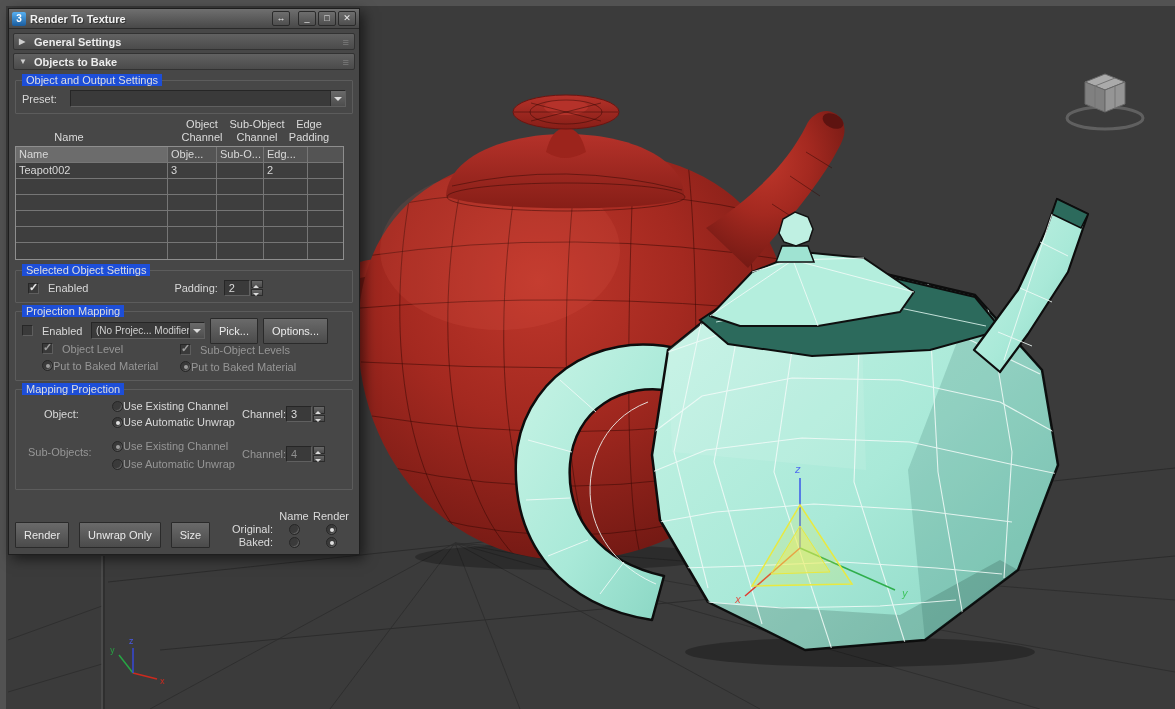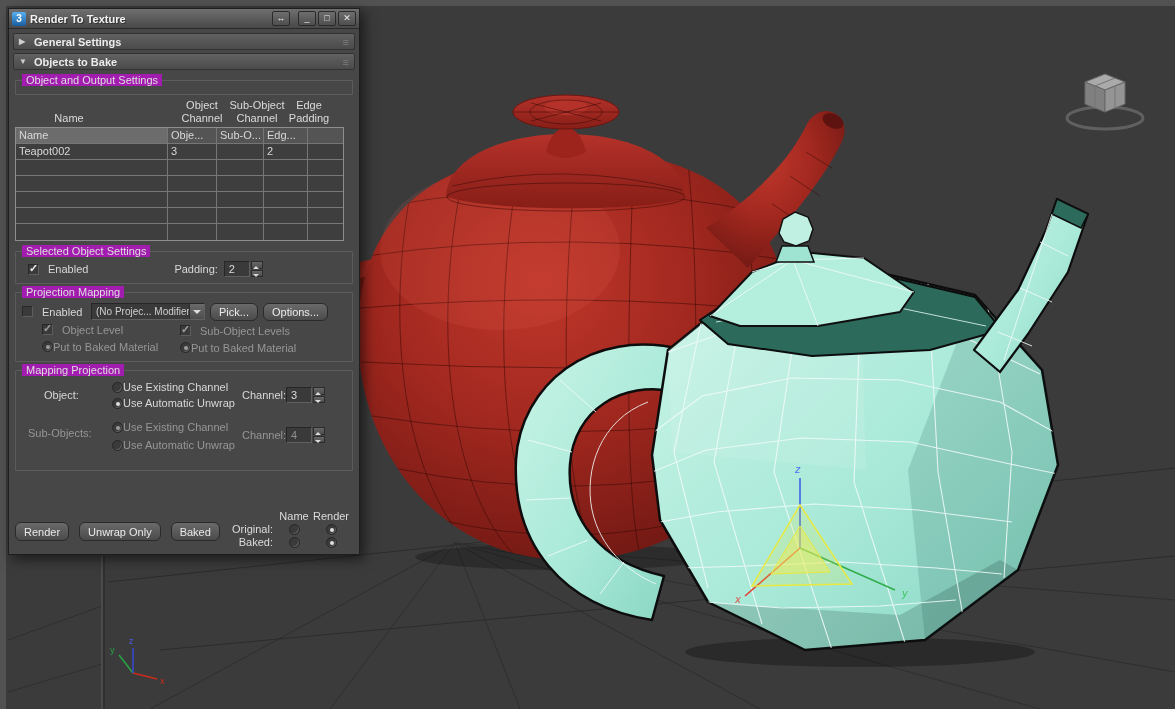--- a/index.html
+++ b/index.html
@@ -25,21 +25,21 @@
   .rollarea{flex:1;overflow:hidden;position:relative;padding-top:2px}
 
   .rhead{height:17px;margin:2px 4px 3px;background:linear-gradient(#616161,#4b4b4b);
     border:1px solid #323232;border-radius:2px;display:flex;align-items:center;gap:6px;
     padding:0 5px;font-weight:bold;color:#ececec}
   .rhead .arr{font-size:8px;color:#cfcfcf;width:9px}
   .rhead .grip{margin-left:auto;color:#7c7c7c;font-size:11px}
 
   .group{border:1px solid #5c5c5c;margin:10px 6px 4px;position:relative;padding:8px 4px 5px;border-radius:1px}
   .group.g3,.group.g4{margin-top:8px}
-  .group>.glabel{position:absolute;top:-7px;left:6px;background:#a21caf;padding:0 4px;color:#dedede}
+  .group>.glabel{position:absolute;top:-7px;left:6px;background:#1d4ed8;padding:0 4px;color:#dedede}
 
   .presrow{display:flex;align-items:center;gap:6px;padding:1px 2px}
   .plabel{width:42px}
 
   .combo{display:inline-flex;height:17px;background:#3a3a3a;border:1px solid;
     border-color:#262626 #606060 #606060 #262626;align-items:stretch}
   .combo-val{flex:1;padding:0 4px;line-height:15px;color:#cfcfcf;font-size:10px;white-space:nowrap;overflow:hidden}
   .combo-btn{width:15px;background:linear-gradient(#6a6a6a,#4d4d4d);border-left:1px solid #2c2c2c;
     display:flex;align-items:center;justify-content:center}
   .tri{width:0;height:0;border:4px solid transparent;border-top-color:#dcdcdc;margin-top:4px}
@@ -82,22 +82,22 @@
   .sb{flex:1;background:linear-gradient(#686868,#4c4c4c);border:1px solid #2c2c2c;position:relative}
   .sb.up::after{content:"";position:absolute;left:1px;top:1px;border:3px solid transparent;border-bottom-color:#dcdcdc}
   .sb.dn::after{content:"";position:absolute;left:1px;top:3px;border:3px solid transparent;border-top-color:#dcdcdc}
 
   .sosrow{display:flex;align-items:center;padding:1px 2px 1px 8px}
   .sosrow .pad{margin-left:86px;margin-right:6px}
 
   .pmrow1{display:flex;align-items:center;gap:5px;padding:1px 2px;height:21px}
   .pmrow1 .check{width:64px}
   .pmrow1 .combo{width:114px}
-  .btn{display:inline-flex;align-items:center;justify-content:center;height:19px;padding:4px 8px;
-    background:linear-gradient(#6a6a6a,#4b4b4b);border:1px solid #2a2a2a;border-radius:6px;color:#eaeaea;cursor:default}
+  .btn{display:inline-flex;align-items:center;justify-content:center;height:19px;padding:12px 8px;
+    background:linear-gradient(#6a6a6a,#4b4b4b);border:1px solid #2a2a2a;border-radius:1px;color:#eaeaea;cursor:default}
   .btn.small{height:18px;font-size:11px}
   .pmline{display:flex;padding:2px 0 2px 22px;height:17px;align-items:center}
   .pmline .lcol{width:138px}
   .pmline .rcol{display:flex;gap:20px}
 
   .mc{position:relative;height:86px}
   .mc .abs{position:absolute}
   .dimtxt{color:#969696}
 
   .footer{height:45px;flex:none;position:relative}
@@ -312,20 +312,29 @@
     </div>
 
     <div class="rhead">
       <span class="arr">▼</span>
       <span>Objects to Bake</span>
       <span class="grip">≡</span>
     </div>
 
     <div class="group g1">
       <span class="glabel">Object and Output Settings</span>
+      <div class="presrow">
+        <span class="plabel">Preset:</span>
+        <span class="combo flex1">
+          <span class="combo-val"></span>
+          <span class="combo-btn">
+              <span class="tri"></span>
+            </span>
+        </span>
+      </div>
     </div>
 
     <div class="colheads">
       <div class="ch ch0">Name</div>
       <div class="ch ch1">
         <div>Object</div>
           <div>Channel</div>
       </div>
       <div class="ch ch2">
         <div>Sub-Object</div>
@@ -487,21 +496,21 @@
           </span>
         </span>
       </div>
     </div>
   </div>
 
   <div class="footer">
     <div class="footer-btns">
       <span class="btn">Render</span>
       <span class="btn">Unwrap Only</span>
-      <span class="btn">Baked</span>
+      <span class="btn">Size</span>
     </div>
     <div class="vr">
       <span></span>
       <span class="hlabel">Name</span>
       <span class="hlabel">Render</span>
 
       <span class="rlabel">Original:</span>
       <span class="rad radio">
           <span class="dot"></span>
         </span>

